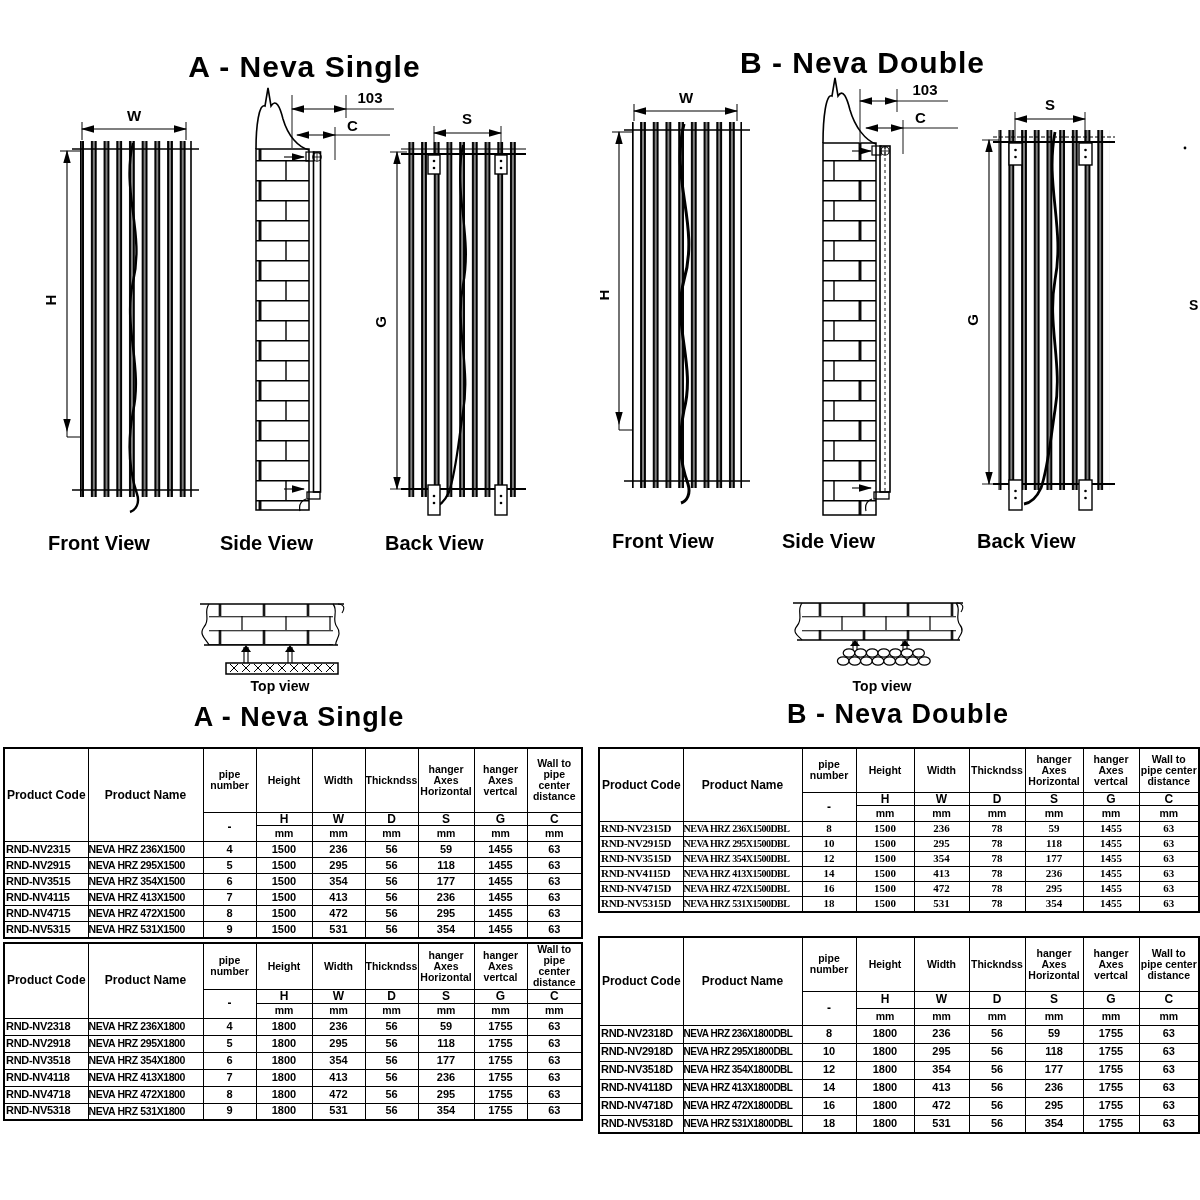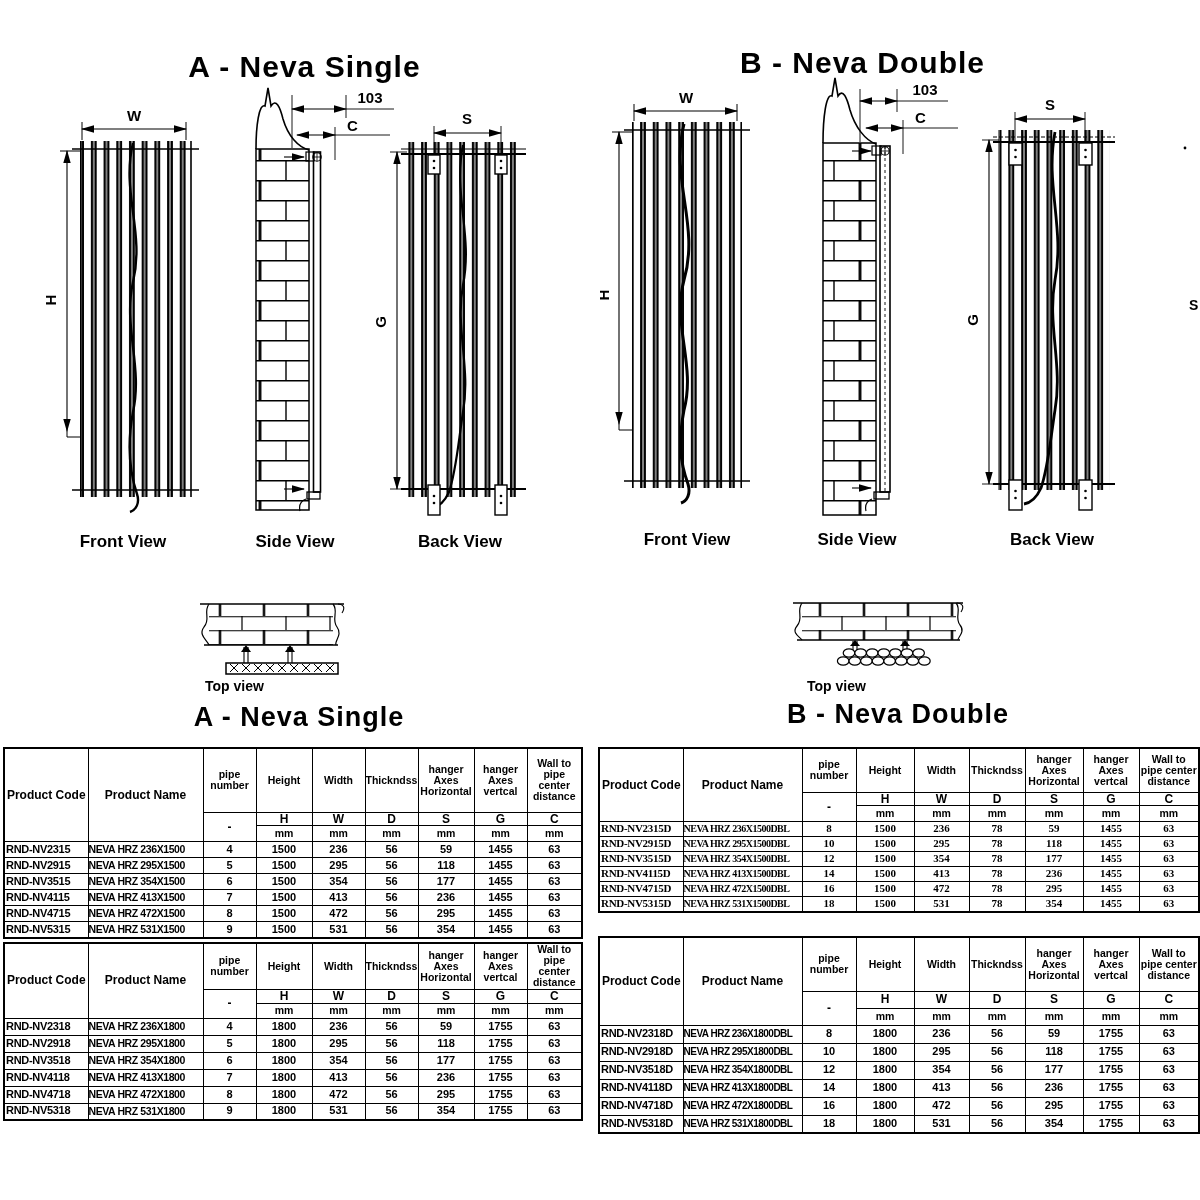--- a/index.html
+++ b/index.html
@@ -3,22 +3,22 @@
 <meta charset="utf-8">
 <style>
   html,body{margin:0;padding:0;}
   body{
     width:1200px;height:1200px;position:relative;background:#ffffff;color:#000;
     font-family:"Liberation Sans", sans-serif;overflow:hidden;
   }
   .abs{position:absolute;}
   .diag-title{font-size:30px;font-weight:bold;text-align:center;letter-spacing:1px;}
   .tbl-title{font-size:27px;font-weight:bold;text-align:center;letter-spacing:1px;}
-  .view-label{font-size:17px;font-weight:bold;text-align:center;}
-  .top-label{font-size:14px;font-weight:bold;}
+  .view-label{font-size:20px;font-weight:bold;text-align:left;}
+  .top-label{font-size:14px;font-weight:bold;text-align:center;}
   svg{position:absolute;left:0;top:0;}
   svg text{font-family:"Liberation Sans",sans-serif;font-weight:bold;fill:#000;stroke:none;}
 
   table.spec{border-collapse:collapse;table-layout:fixed;position:absolute;border:2px solid #000;background:#fff;}
   table.spec th, table.spec td{
     border:1px solid #000;text-align:center;vertical-align:middle;padding:0;
     overflow:hidden;line-height:1.05;font-weight:bold;
   }
   table.spec th{font-size:10.5px;}
   table.spec th.big{font-size:12px;}

